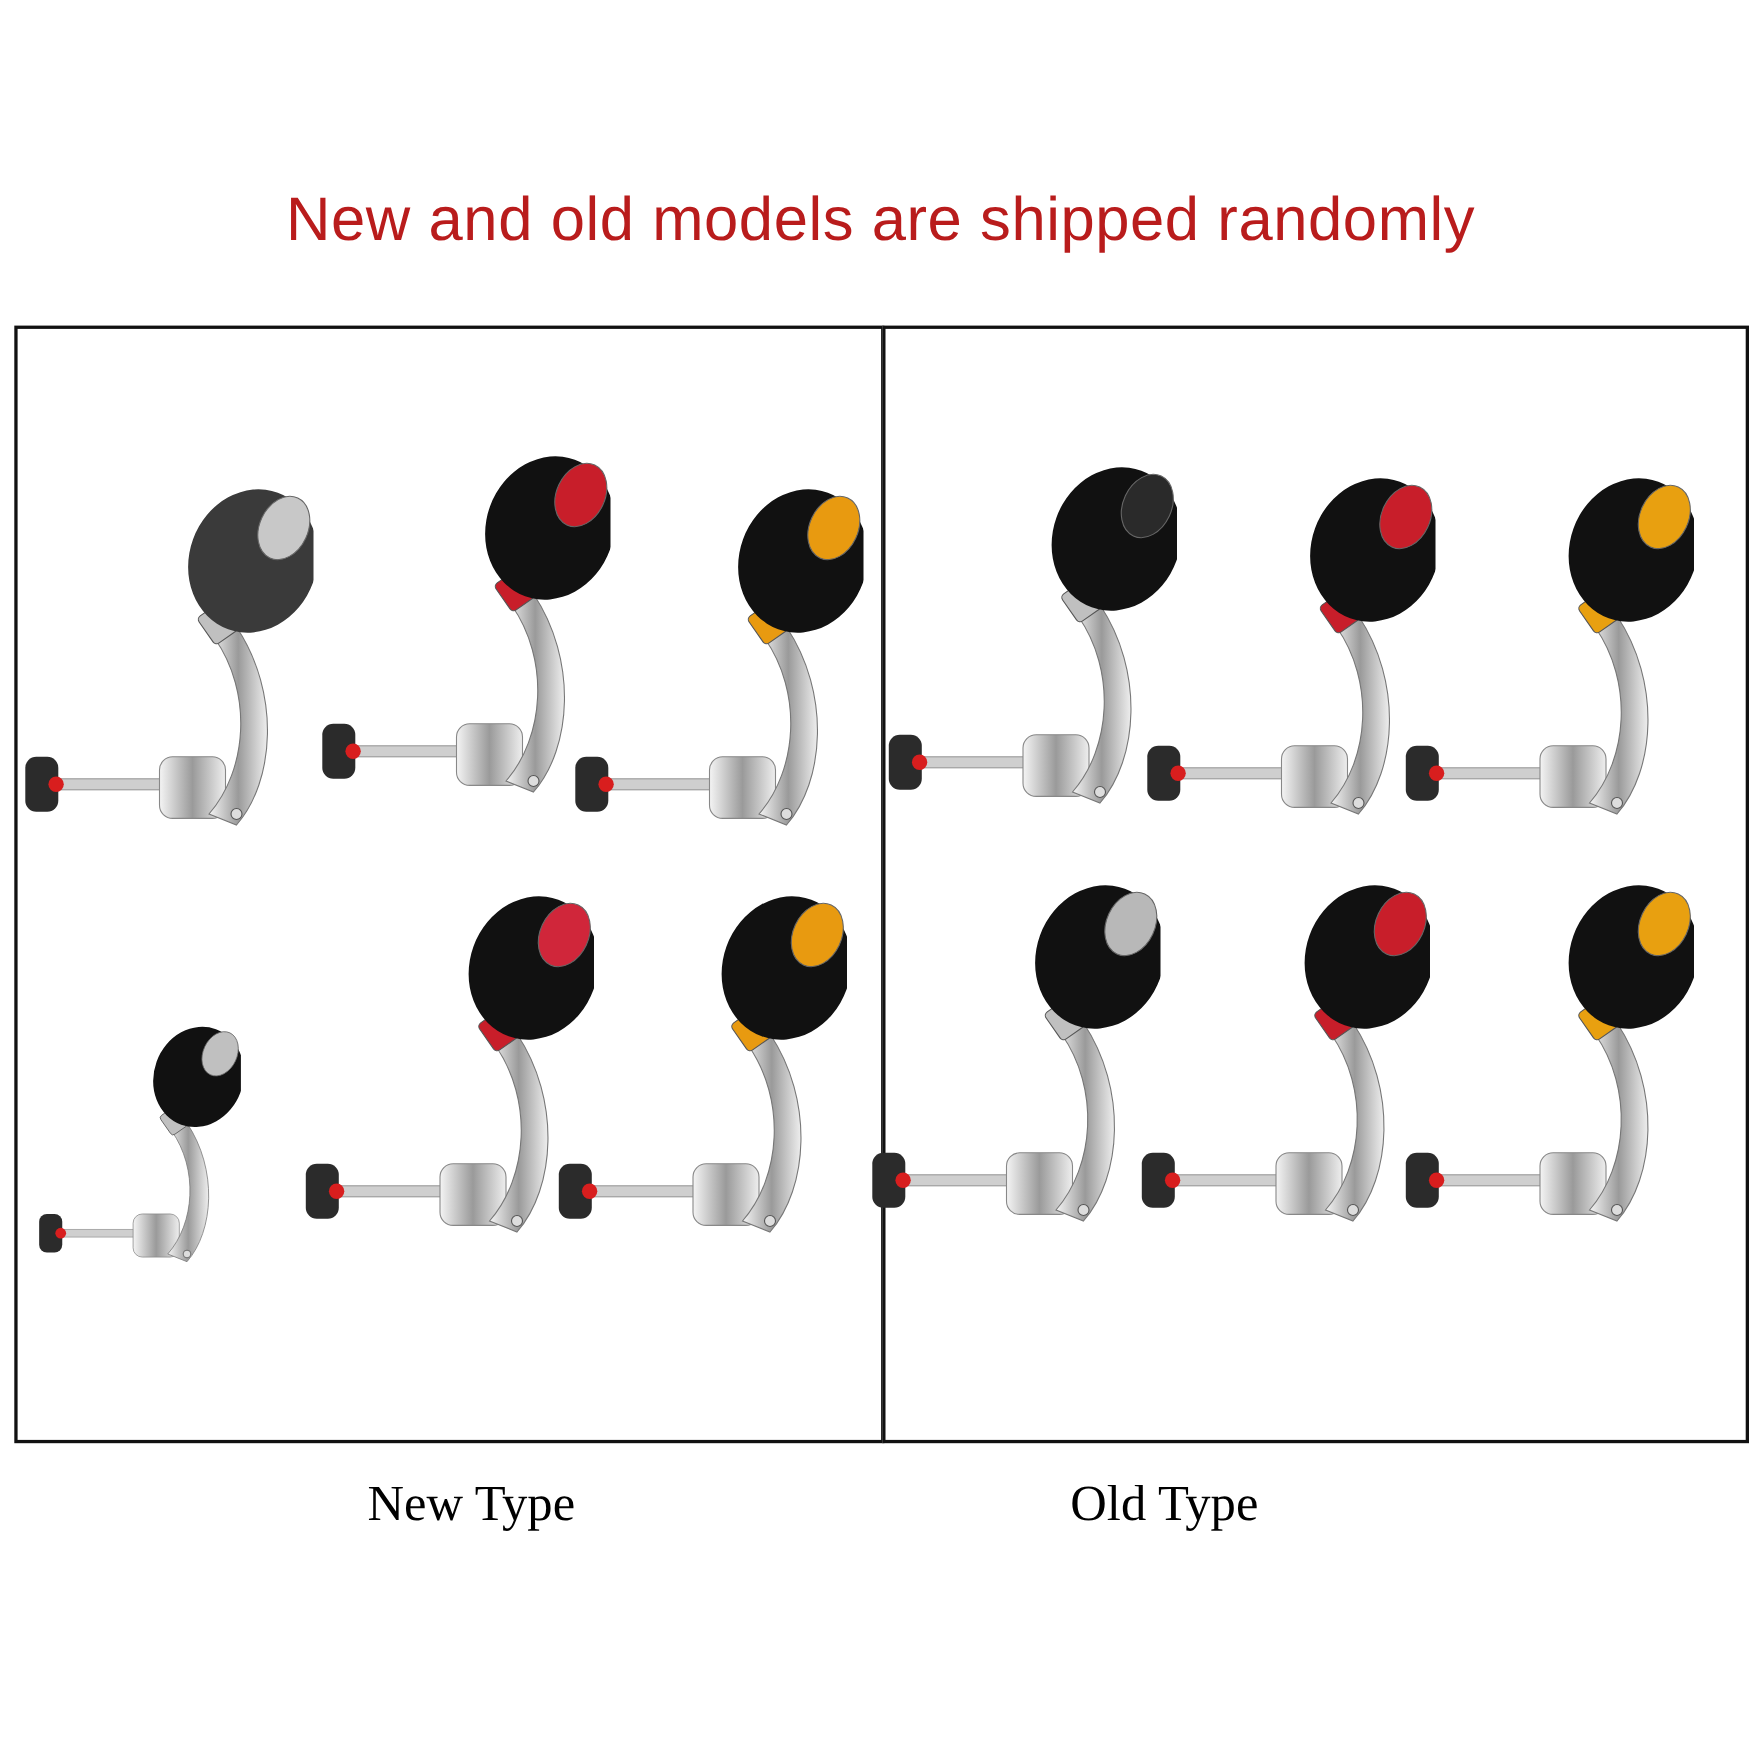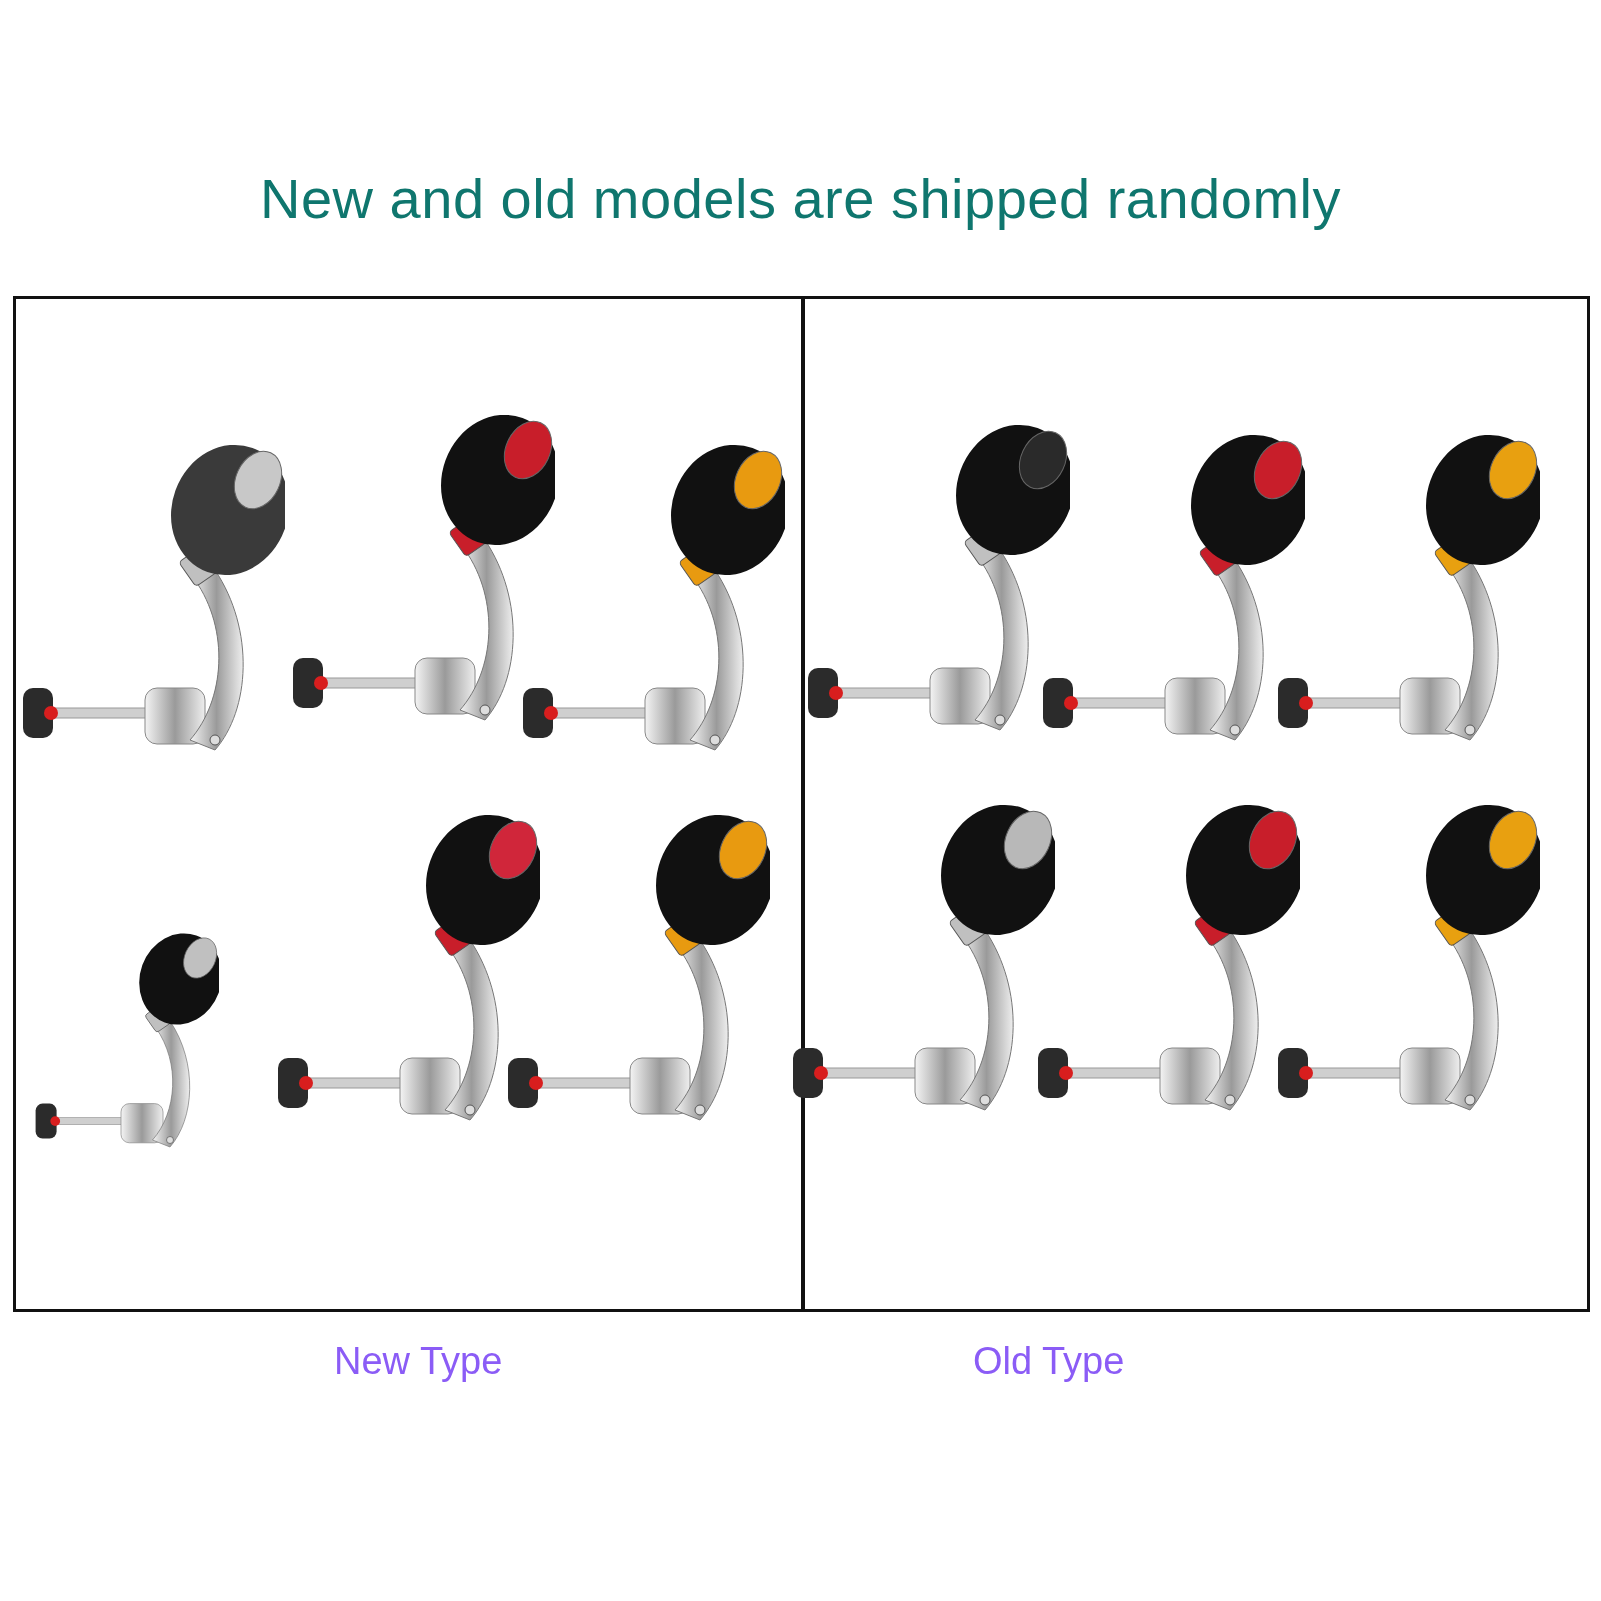--- a/index.html
+++ b/index.html
@@ -1,23 +1,23 @@
 <!DOCTYPE html>
 <html><head>
   <meta charset="utf-8">
   <style>
     html, body { margin: 0; padding: 0; background: #ffffff; }
     body { width: 1601px; height: 1601px; position: relative; overflow: hidden;
            font-family: "Liberation Sans", "DejaVu Sans", sans-serif; }
     .headline { position: absolute; left: 0; width: 1601px; top: 166px; text-align: center;
-                font-size: 56px; color: #0f766e; letter-spacing: 0.5px; transform: scaleX(1.0); }
+                font-size: 56px; color: #b91c1c; letter-spacing: 0.5px; transform: scaleX(1.0); }
     .panel { position: absolute; top: 296px; height: 1016px; border: 3px solid #111; box-sizing: border-box; background: #fff; }
     .panel-new { left: 13px; width: 791px; }
     .panel-old { left: 802px; width: 788px; }
-    .caption { position: absolute; top: 1340px; font-size: 38px; color: #8b5cf6; }
+    .caption { position: absolute; top: 1340px; font-size: 46px; color: #000000; font-family: Liberation Serif, serif; }
     .cap-new { left: 334px; }
     .cap-old { left: 973px; }
     .item { position: absolute; }
     svg { display: block; }
   </style>
 </head>
 <body>
 
 <div class="headline">New and old models are shipped randomly</div>
 

